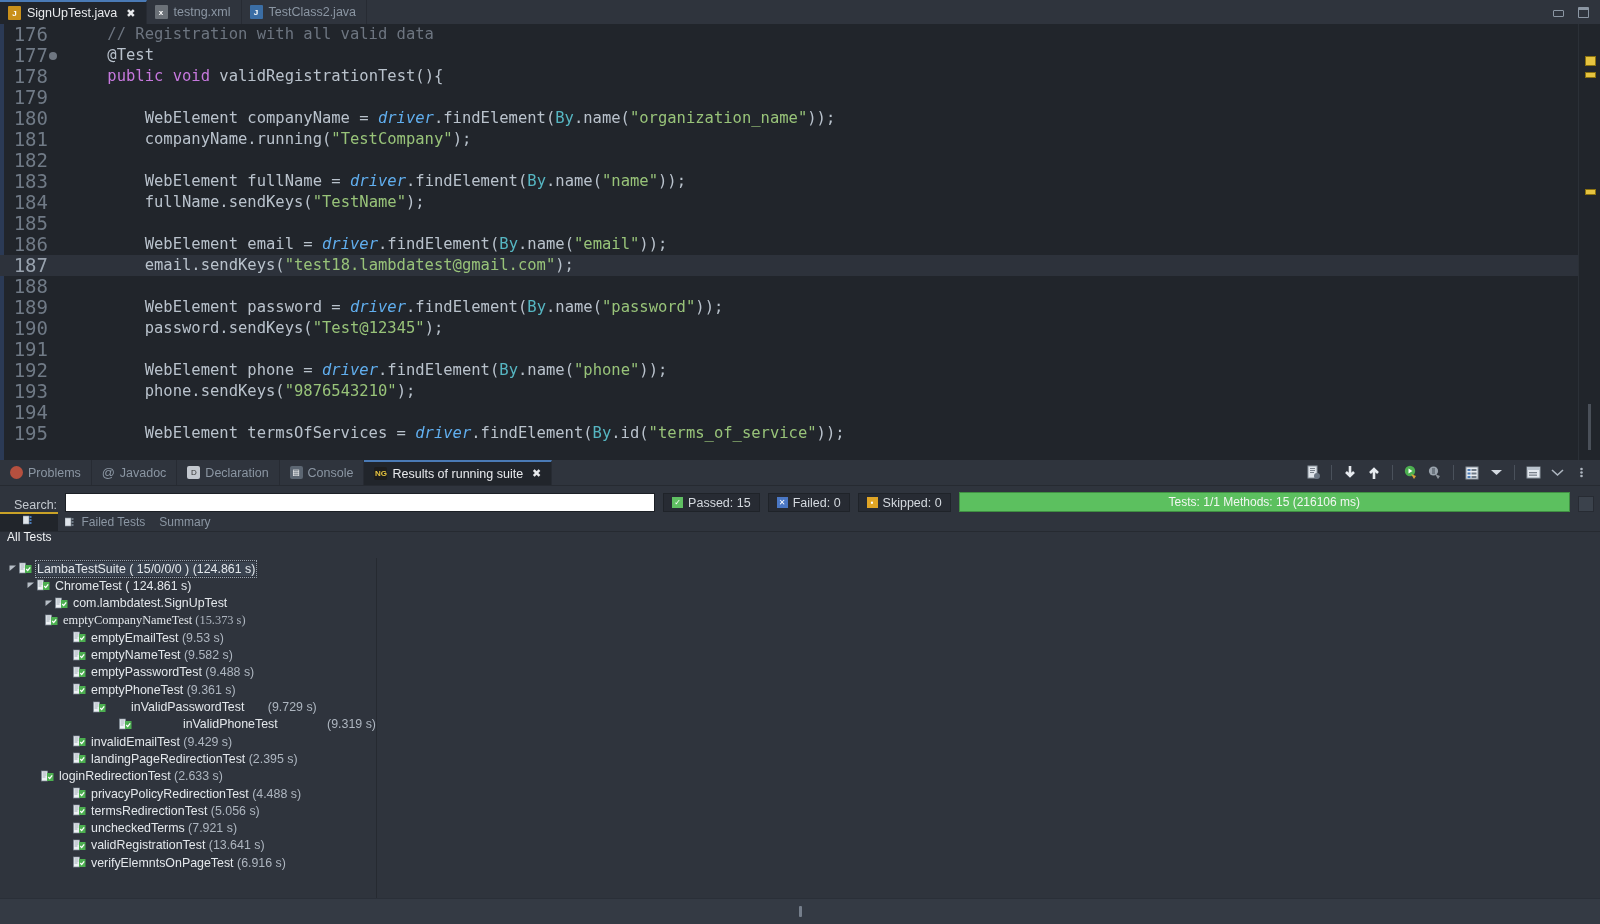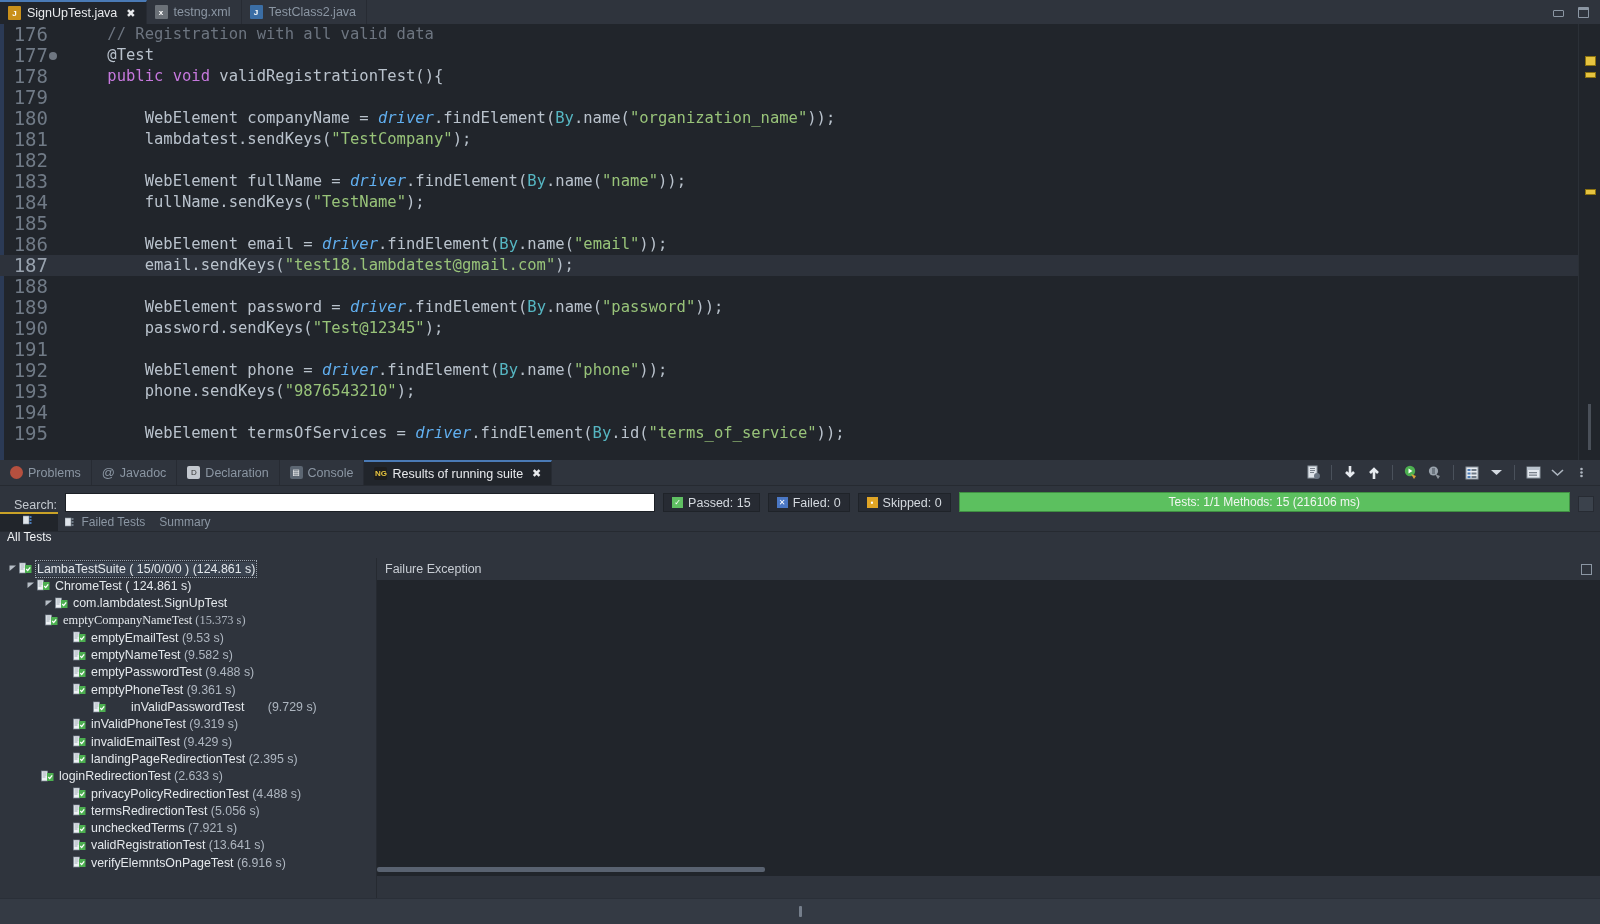--- a/index.html
+++ b/index.html
@@ -184,21 +184,21 @@
   </div>
 
   <div class="editor">
     <div class="gutter-accent"></div>
     <div class="codearea" id="codearea">
         <div class="cline"><span class="lno">176</span><span class="ctext"><span class="pun">    </span><span class="cmt">// Registration with all valid data</span></span></div>
         <div class="cline"><span class="lno">177</span><span class="bpdot"></span><span class="ctext"><span class="pun">    </span><span class="pun">@Test</span></span></div>
         <div class="cline"><span class="lno">178</span><span class="ctext"><span class="pun">    </span><span class="k">public</span><span class="pun"> </span><span class="k">void</span><span class="pun"> validRegistrationTest(){</span></span></div>
         <div class="cline"><span class="lno">179</span><span class="ctext"></span></div>
         <div class="cline"><span class="lno">180</span><span class="ctext"><span class="pun">        WebElement companyName = </span><span class="fld">driver</span><span class="pun">.findElement(</span><span class="typ">By</span><span class="pun">.name(</span><span class="str">"organization_name"</span><span class="pun">));</span></span></div>
-        <div class="cline"><span class="lno">181</span><span class="ctext"><span class="pun">        lambdatest.sendKeys(</span><span class="str">"TestCompany"</span><span class="pun">);</span></span></div>
+        <div class="cline"><span class="lno">181</span><span class="ctext"><span class="pun">        companyName.running(</span><span class="str">"TestCompany"</span><span class="pun">);</span></span></div>
         <div class="cline"><span class="lno">182</span><span class="ctext"></span></div>
         <div class="cline"><span class="lno">183</span><span class="ctext"><span class="pun">        WebElement fullName = </span><span class="fld">driver</span><span class="pun">.findElement(</span><span class="typ">By</span><span class="pun">.name(</span><span class="str">"name"</span><span class="pun">));</span></span></div>
         <div class="cline"><span class="lno">184</span><span class="ctext"><span class="pun">        fullName.sendKeys(</span><span class="str">"TestName"</span><span class="pun">);</span></span></div>
         <div class="cline"><span class="lno">185</span><span class="ctext"></span></div>
         <div class="cline"><span class="lno">186</span><span class="ctext"><span class="pun">        WebElement email = </span><span class="fld">driver</span><span class="pun">.findElement(</span><span class="typ">By</span><span class="pun">.name(</span><span class="str">"email"</span><span class="pun">));</span></span></div>
         <div class="cline hl"><span class="lno">187</span><span class="ctext"><span class="pun">        email.sendKeys(</span><span class="str">"test18.lambdatest@gmail.com"</span><span class="pun">);</span></span></div>
         <div class="cline"><span class="lno">188</span><span class="ctext"></span></div>
         <div class="cline"><span class="lno">189</span><span class="ctext"><span class="pun">        WebElement password = </span><span class="fld">driver</span><span class="pun">.findElement(</span><span class="typ">By</span><span class="pun">.name(</span><span class="str">"password"</span><span class="pun">));</span></span></div>
         <div class="cline"><span class="lno">190</span><span class="ctext"><span class="pun">        password.sendKeys(</span><span class="str">"Test@12345"</span><span class="pun">);</span></span></div>
         <div class="cline"><span class="lno">191</span><span class="ctext"></span></div>
@@ -469,21 +469,21 @@
             <span class="twist"></span>
             <span class="ticon"><svg width="13" height="13" viewBox="0 0 13 13">
                 <rect x="0.5" y="1" width="6" height="10" fill="#eef2f6" stroke="#7d8893" stroke-width=".7"></rect>
                 <path d="M1.5 3h4M1.5 5h4M1.5 7h3" stroke="#8e9aa6" stroke-width=".8"></path>
                 <rect x="6" y="3" width="6.5" height="8" fill="#4caf50"></rect>
                 <path d="M7.3 7l1.4 1.6L11.2 5.4" stroke="#fff" stroke-width="1.3" fill="none"></path>
               </svg></span>
             <span class="tlabel">inValidPasswordTest</span>
             <span class="tdur">&nbsp;(9.729 s)</span>
           </div>
-          <div class="trow" style="padding-left: 62px;">
+          <div class="trow" style="padding-left: 62px; justify-content: space-between;">
             <span class="twist"></span>
             <span class="ticon"><svg width="13" height="13" viewBox="0 0 13 13">
                 <rect x="0.5" y="1" width="6" height="10" fill="#eef2f6" stroke="#7d8893" stroke-width=".7"></rect>
                 <path d="M1.5 3h4M1.5 5h4M1.5 7h3" stroke="#8e9aa6" stroke-width=".8"></path>
                 <rect x="6" y="3" width="6.5" height="8" fill="#4caf50"></rect>
                 <path d="M7.3 7l1.4 1.6L11.2 5.4" stroke="#fff" stroke-width="1.3" fill="none"></path>
               </svg></span>
             <span class="tlabel">inValidPhoneTest</span>
             <span class="tdur">&nbsp;(9.319 s)</span>
           </div>
@@ -569,28 +569,19 @@
             <span class="ticon"><svg width="13" height="13" viewBox="0 0 13 13">
                 <rect x="0.5" y="1" width="6" height="10" fill="#eef2f6" stroke="#7d8893" stroke-width=".7"></rect>
                 <path d="M1.5 3h4M1.5 5h4M1.5 7h3" stroke="#8e9aa6" stroke-width=".8"></path>
                 <rect x="6" y="3" width="6.5" height="8" fill="#4caf50"></rect>
                 <path d="M7.3 7l1.4 1.6L11.2 5.4" stroke="#fff" stroke-width="1.3" fill="none"></path>
               </svg></span>
             <span class="tlabel">verifyElemntsOnPageTest</span>
             <span class="tdur">&nbsp;(6.916 s)</span>
           </div>
         </div>
-      <div class="failpane">
-        <div class="fphead">
-          <span>Failure Exception</span>
-          <span class="maxico"></span>
-        </div>
-        <div class="fpbody">
-          <div class="hscroll"></div>
-        </div>
-      </div>
     </div>
 
     <div class="statusbar">
       <span class="grip"></span>
     </div>
   </div>
 </div>
 
 </body></html>

